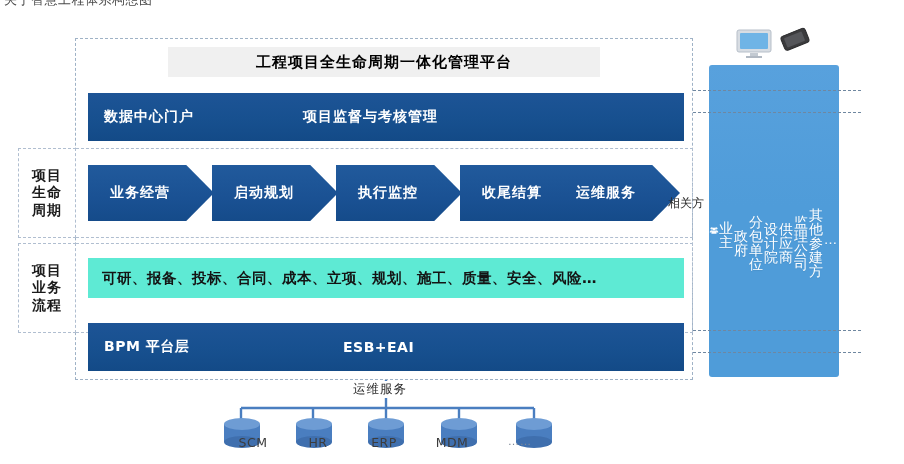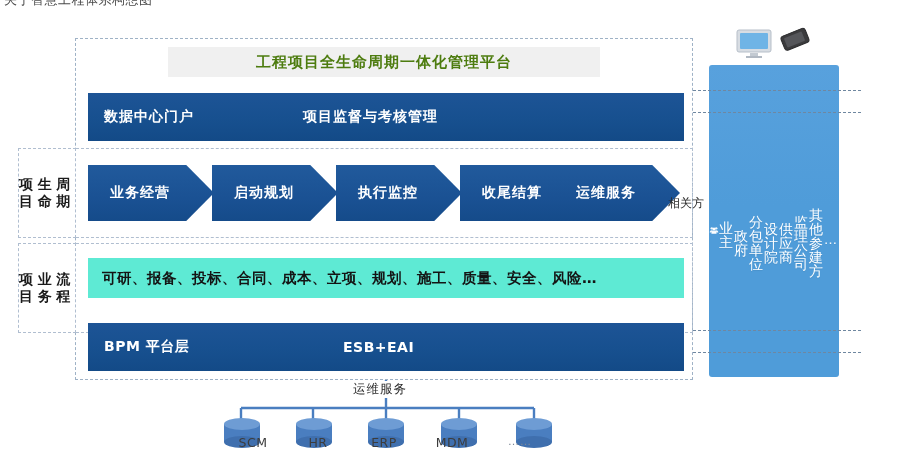--- a/index.html
+++ b/index.html
@@ -25,21 +25,21 @@
     border:1px dashed #9fb2c6;
     background:#ffffff;
     box-sizing:border-box;
   }
 
   
   .platform-title{
     position:absolute;left:168px;top:47px;width:432px;height:30px;
     background:#f0f0f0;
     display:flex;align-items:center;justify-content:center;
-    font-size:15px;font-weight:bold;color:#4d7c0f;
+    font-size:15px;font-weight:bold;color:#000000;
     letter-spacing:1px;
   }
 
   
   .portal-band{
     position:absolute;left:88px;top:93px;width:596px;height:48px;
     background:linear-gradient(180deg,#1d5496 0%,#17508f 55%,#134a87 100%);
   }
   .portal-band .left-lbl{
     position:absolute;left:16px;top:50%;transform:translateY(-50%);
@@ -54,21 +54,21 @@
   .side-box{
     position:absolute;
     border:1px dashed #b0bed0;
     box-sizing:border-box;
     background:#fff;
   }
   .side-box.lifecycle{left:18px;top:148px;width:58px;height:90px;}
   .side-box.process{left:18px;top:243px;width:58px;height:90px;}
   .side-lbl{
     position:absolute;left:0;top:0;width:100%;height:100%;
-    display:flex;flex-direction:row;align-items:center;justify-content:center;
+    display:flex;flex-direction:column;align-items:center;justify-content:center;
     font-size:14px;font-weight:bold;color:#1b1b1b;line-height:1.22;
     letter-spacing:1px;
   }
   
   .band-dashed{
     position:absolute;border:1px dashed #b0bed0;box-sizing:border-box;
     background:transparent;pointer-events:none;
   }
   .band-dashed.life{left:76px;top:148px;width:617px;height:90px;border-left:none;}
   .band-dashed.proc{left:76px;top:243px;width:617px;height:90px;border-left:none;}

